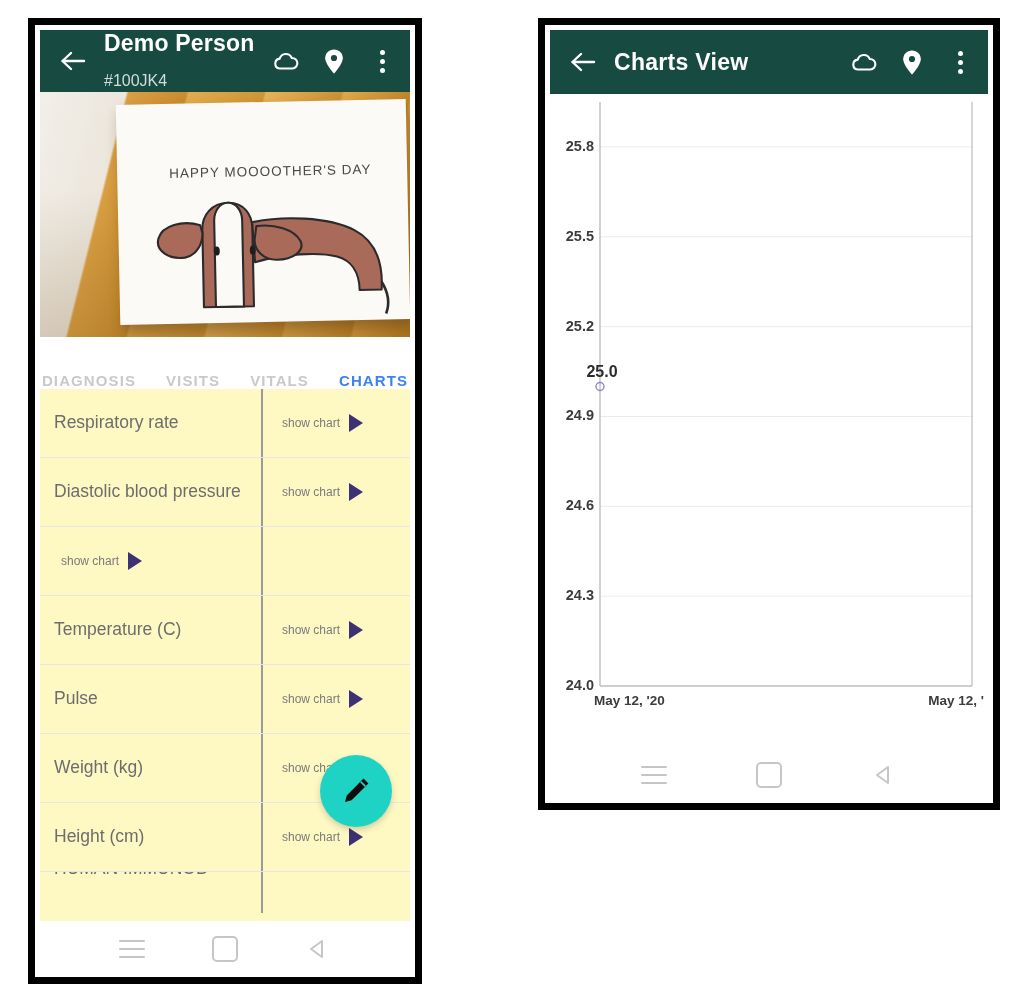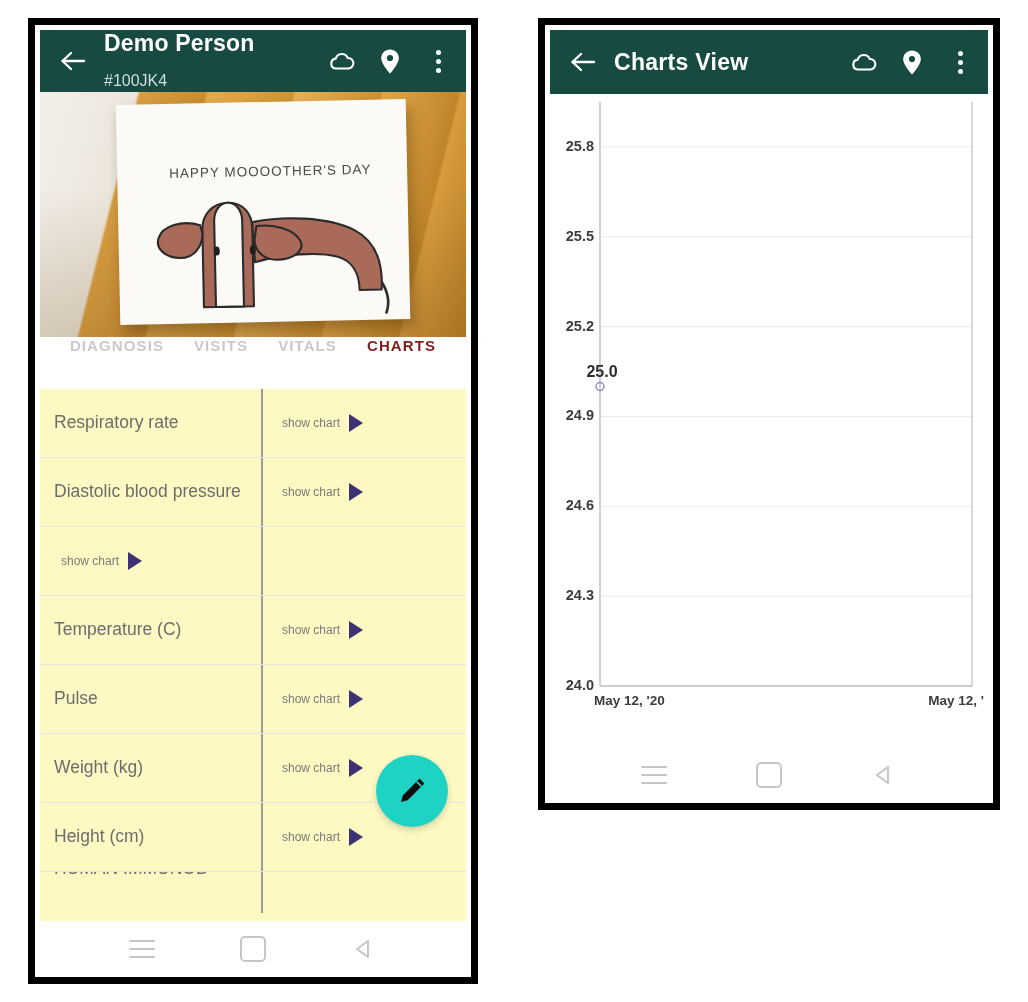--- a/index.html
+++ b/index.html
@@ -13,21 +13,21 @@
     position:relative;width:1028px;height:1002px;
     display:flex;align-items:flex-start;
   }
 
   
   .phone{
     position:absolute;
     background:#000000;
     box-sizing:border-box;
   }
-  .phone.left{left:28px;top:18px;width:450px;height:966px;padding:7px;}
+  .phone.left{left:28px;top:18px;width:394px;height:966px;padding:7px;}
   .phone.right{left:538px;top:18px;width:462px;height:792px;padding:7px;}
   .phone-inner{
     width:100%;height:100%;
     background:#ffffff;
     box-sizing:border-box;
     padding:5px 5px 0 5px;
     display:flex;flex-direction:column;
     overflow:hidden;
     position:relative;
   }
@@ -104,28 +104,28 @@
     position:absolute;top:62px;left:52px;right:8px;
     font-family:"Liberation Sans", sans-serif;
     font-size:13.5px;letter-spacing:1px;color:#4a4a4a;
     white-space:nowrap;
   }
   .cow{position:absolute;left:14px;top:86px;width:272px;height:130px;}
 
   
   .tabs{
     flex:0 0 auto;height:52px;background:#ffffff;
-    display:flex;align-items:flex-start;justify-content:center;gap:30px;
+    display:flex;align-items:flex-end;justify-content:center;gap:30px;
     padding:0 12px;box-sizing:border-box;
   }
   .tab{
     font-size:15px;font-weight:bold;letter-spacing:1.1px;
     color:#c9c9c9;white-space:nowrap;
   }
-  .tab.active{color:#7f1d1d;}
+  .tab.active{color:#3b82f6;}
 
   
   .list{
     flex:1 1 auto;position:relative;overflow:hidden;background:#fef9c3;
   }
   .vdivider{
     position:absolute;left:221px;top:0;bottom:8px;width:2px;background:#9a9a9a;
   }
   .row{
     display:flex;align-items:center;

